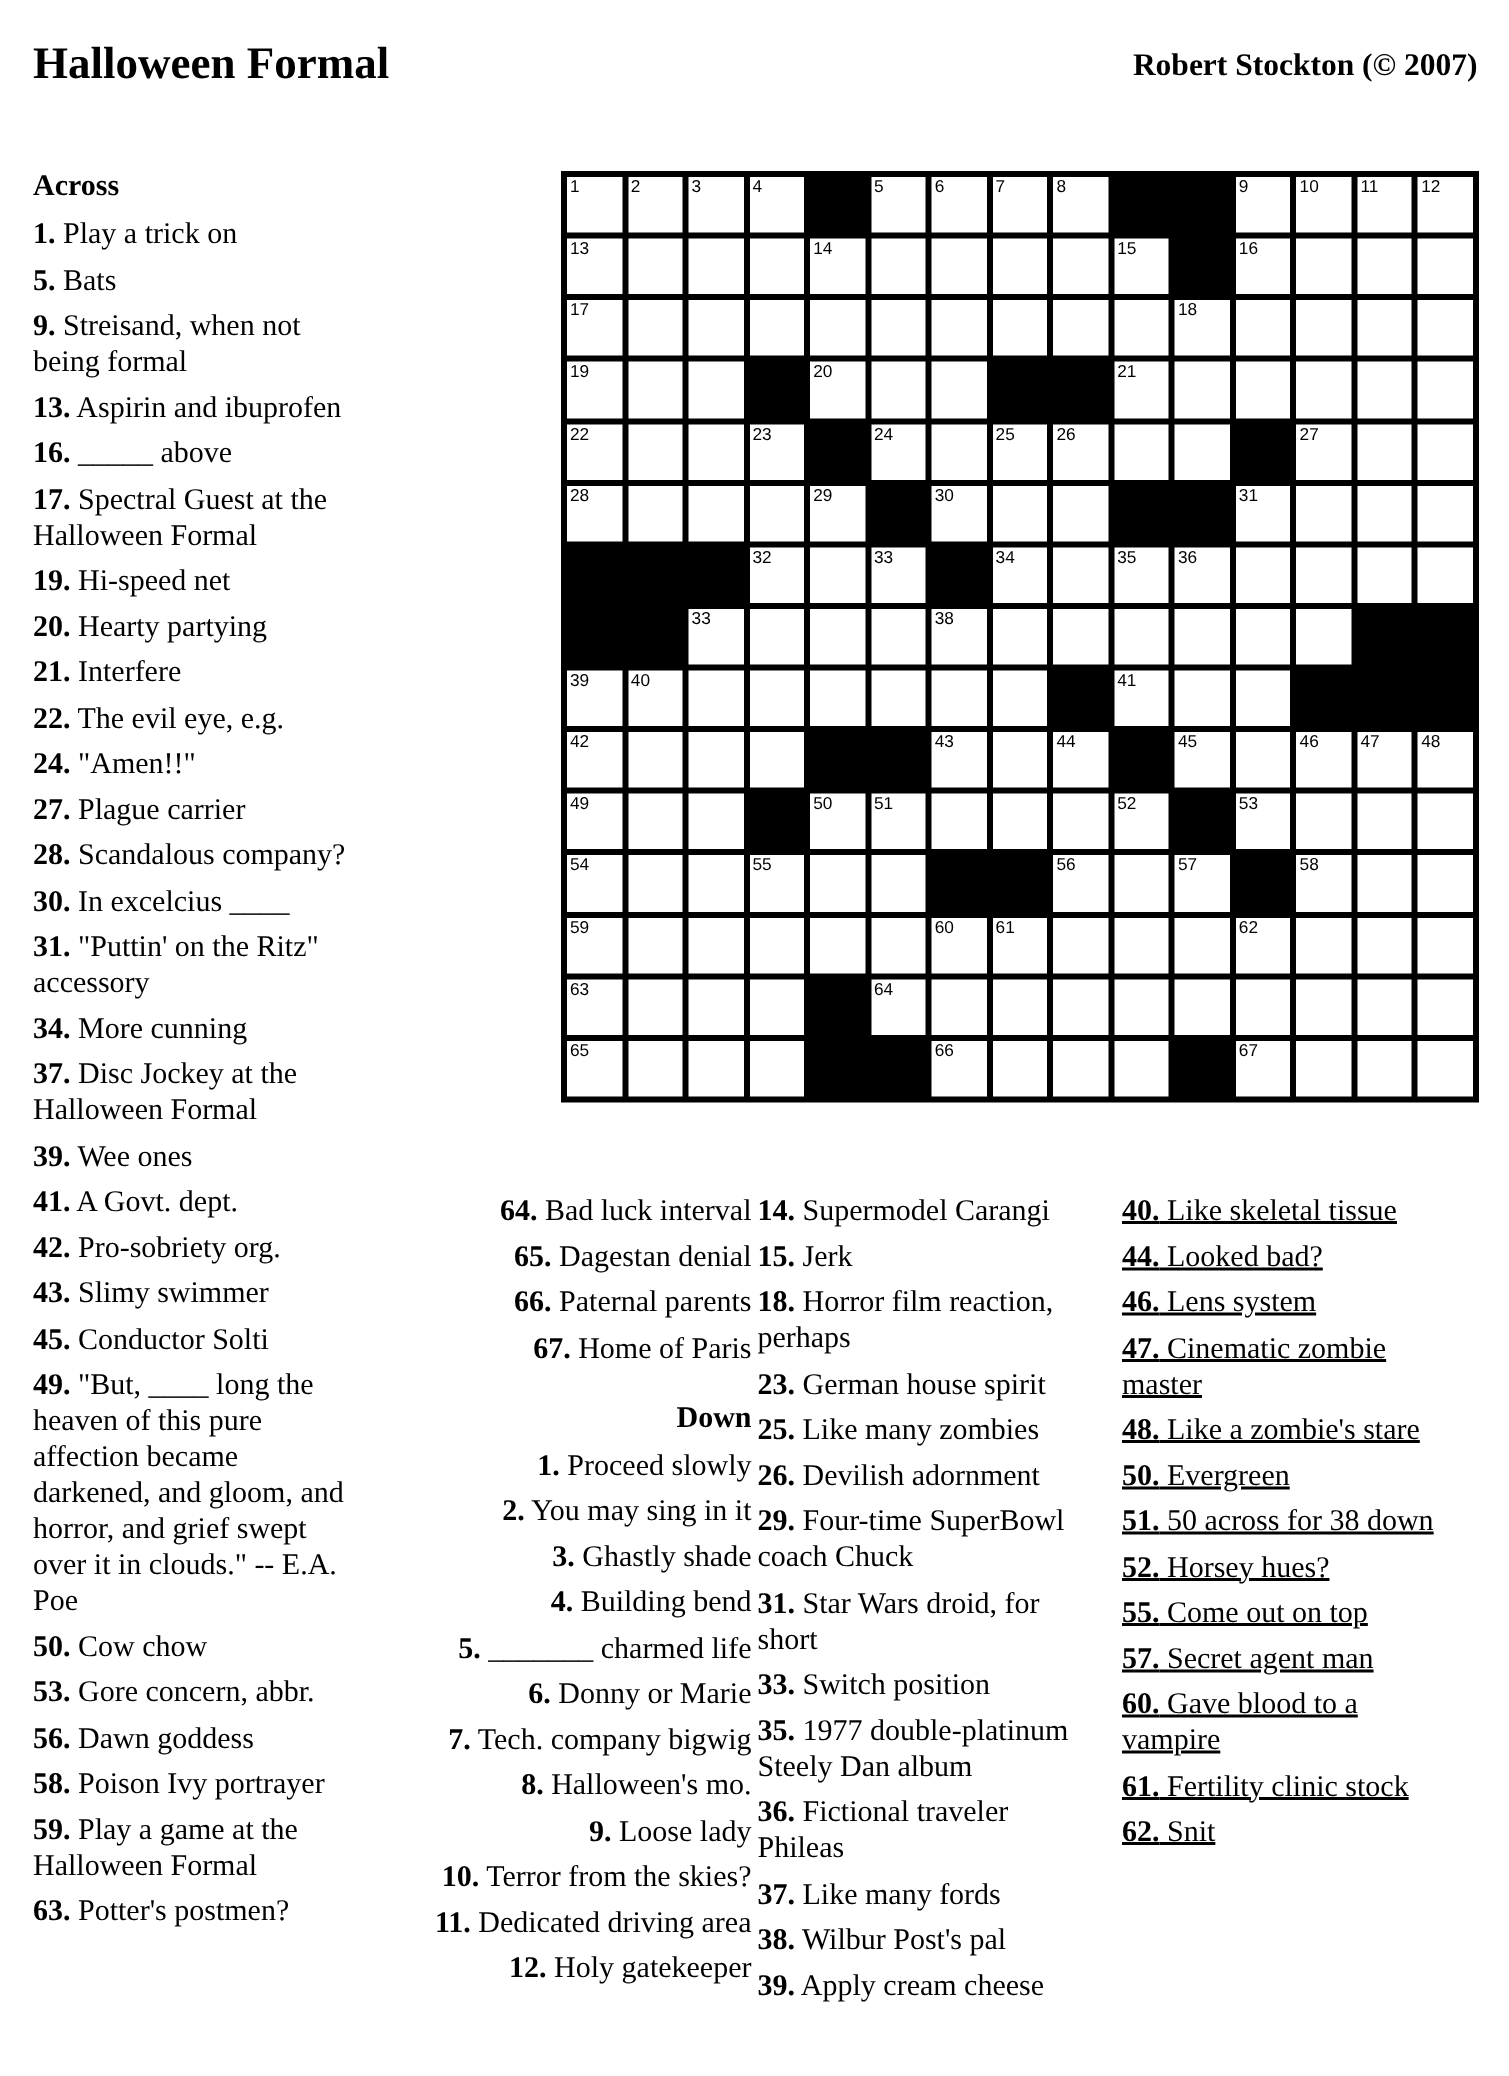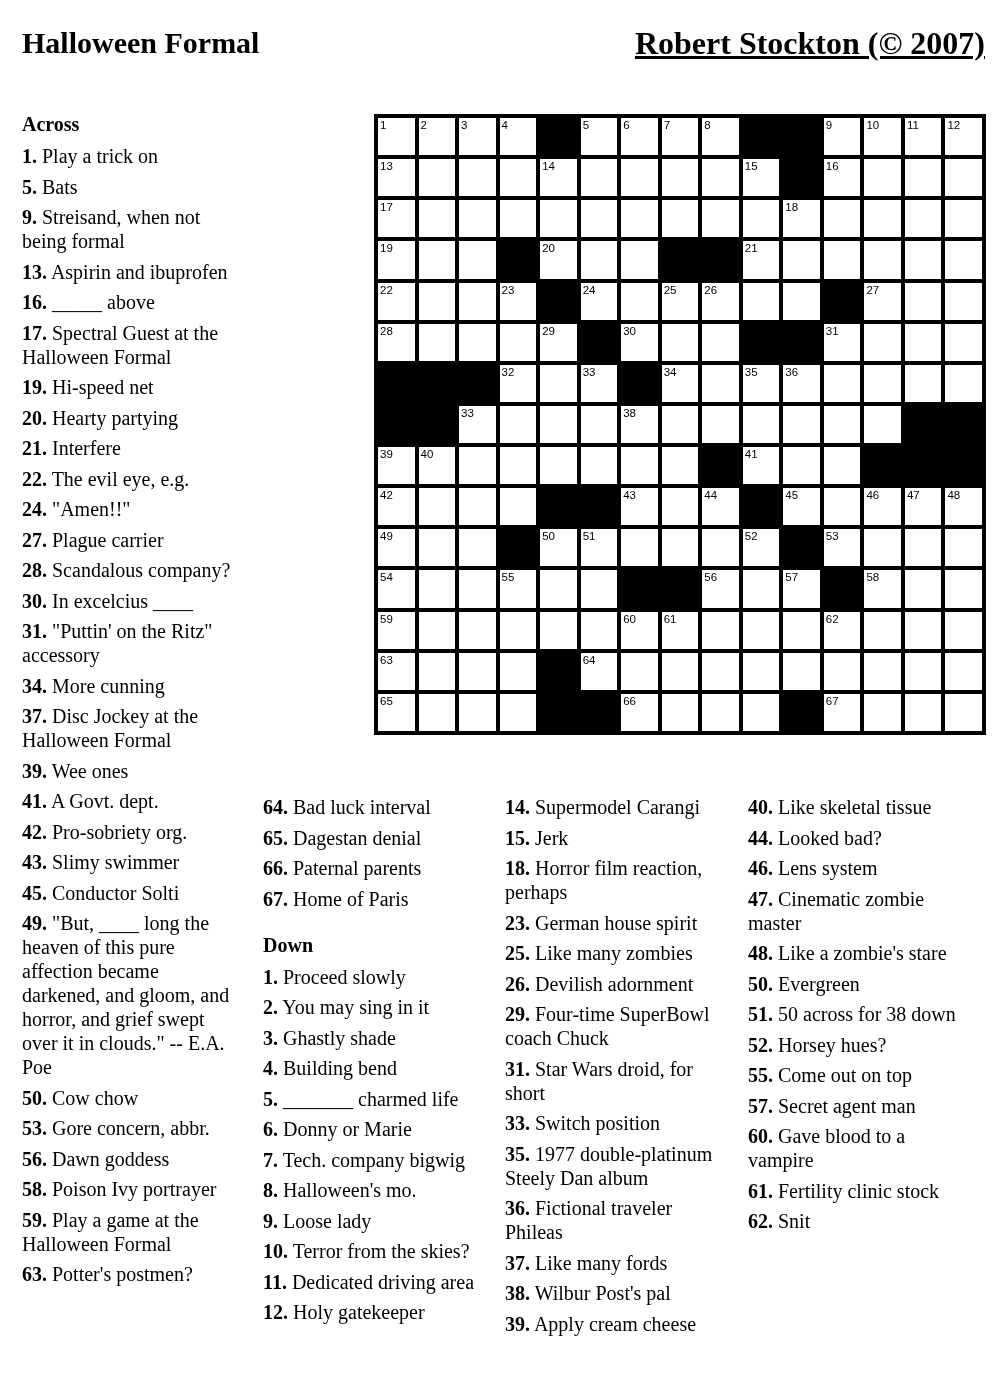--- a/index.html
+++ b/index.html
@@ -6,39 +6,39 @@
   .page {
     position:relative; width:1006px; height:1384px; background:#ffffff;
     font-family:"Liberation Serif", serif; color:#000000; overflow:hidden;border-radius:13px;
   }
   .title {
     position:absolute; left:22px; top:27px;
     font-size:30px; font-weight:bold; line-height:32px; white-space:nowrap;
   }
   .byline {
     position:absolute; right:21px; top:27px;
-    font-size:32px; font-weight:bold; line-height:32px; white-space:nowrap;text-decoration:underline;
+    font-size:21px; font-weight:bold; line-height:32px; white-space:nowrap;
   }
   .grid {
     position:absolute; left:374px; top:114px; width:612px; height:621px;
     box-sizing:border-box; background:#000000; padding:4px;
     display:grid; grid-template-columns:repeat(15,1fr); grid-template-rows:repeat(15,1fr);
     gap:4px;
   }
   .cell { background:#ffffff; position:relative; }
   .cell.black { background:#000000; }
   .cellnum {
     position:absolute; top:0px; left:2px;
     font-family:"Liberation Sans", sans-serif; font-size:11.5px; line-height:14px;
   }
   .clues { position:absolute; font-size:20px; line-height:24px; }
   #col1 { left:22px;  top:112px; width:250px; }
-  #col2 { left:263px; top:795px; width:238px; }
+  #col2 { left:263px; top:795px; width:238px;text-align:right; }
   #col3 { left:505px; top:795px; width:240px; }
-  #col4 { left:748px; top:795px; width:252px; }
+  #col4 { left:748px; top:795px; width:252px;text-decoration:underline; }
   .clue { margin:0 0 6.5px 0; white-space:pre-line; }
   .clue b { font-weight:bold; }
   .heading { font-weight:bold; margin:0 0 8px 0; }
   .heading-down { margin:22px 0 8px 0; }
 </style>
 </head>
 <body>
 
 <div class="page">
 

